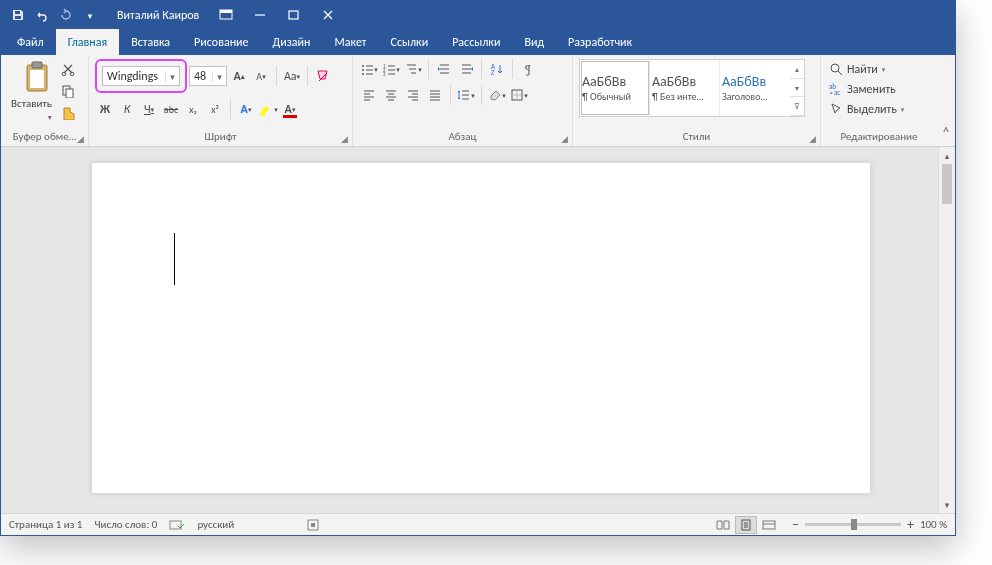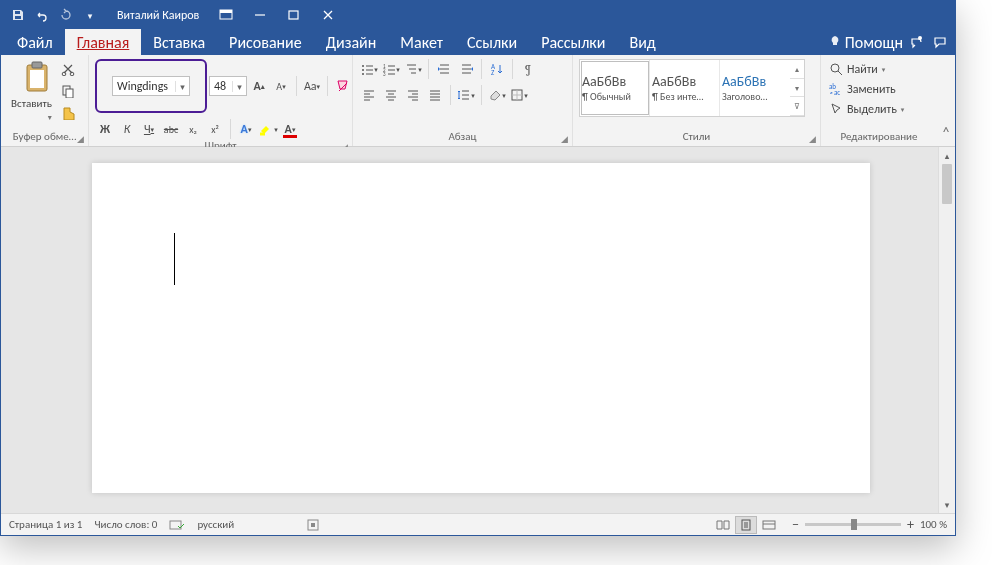--- a/index.html
+++ b/index.html
@@ -6,40 +6,40 @@
   body { background: #fff; width: 992px; height: 565px; overflow: hidden; }
   .app { width: 956px; height: 536px; margin: 0; border: 1px solid #2b579a; background: #e6e6e6; display: flex; flex-direction: column; }
   .shadow-wrap { filter: drop-shadow(0 12px 18px rgba(0,0,0,0.25)); padding-right: 36px; padding-bottom: 29px; }
   .title-bar { height: 28px; background: #2b579a; color: #fff; display: flex; align-items: center; font-size: 12px; }
   .qat { display: flex; align-items: center; gap: 6px; padding: 0 8px; }
   .qat .icon, .title-bar .wbtns .icon { width: 18px; height: 18px; display: inline-flex; align-items: center; justify-content: center; opacity: .95; }
   .title-center { flex: 1; text-align: center; white-space: nowrap; overflow: hidden; }
   .user-name { padding: 0 10px; white-space: nowrap; }
   .wbtns { display: flex; align-items: center; }
   .wbtns .wbtn { width: 34px; height: 28px; display: flex; align-items: center; justify-content: center; }
-  .tabs { height: 26px; background: #2b579a; display: flex; align-items: stretch; color: #fff; font-size: 16px; padding-left: 4px; }
+  .tabs { height: 26px; background: #2b579a; display: flex; align-items: stretch; color: #fff; font-size: 12px; padding-left: 4px; }
   .tab { padding: 0 12px; display: flex; align-items: center; cursor: pointer; }
-  .tab.active { background: #f3f3f3; color: #b91c1c; text-decoration: underline; }
+  .tab.active { background: #f3f3f3; color: #0369a1; }
   .tabs-right { margin-left: auto; display: flex; align-items: center; gap: 8px; padding-right: 8px; }
   .help { display: flex; align-items: center; gap: 4px; }
   .ribbon { background: #f3f3f3; border-bottom: 1px solid #d0d0d0; display: flex; height: 92px; }
   .group { border-right: 1px solid #e1e1e1; padding: 4px 6px 2px 6px; display: flex; flex-direction: column; }
   .group-body { flex: 1; display: flex; align-items: flex-start; gap: 2px; }
   .group-label { font-size: 11px; color: #666; display: flex; align-items: center; justify-content: center; gap: 4px; height: 16px; position: relative; }
   .group-label .dlaunch { position: absolute; right: -2px; bottom: 0; font-size: 9px; color: #888; }
   .vstack { display: flex; flex-direction: column; gap: 2px; align-items: center; }
   .hstack { display: flex; align-items: center; gap: 2px; }
   .small-btn { width: 20px; height: 20px; display: flex; align-items: center; justify-content: center; font-size: 12px; color: #505050; }
   .big-btn { display: flex; flex-direction: column; align-items: flex-end; gap: 2px; font-size: 11px; color: #444; padding: 2px 4px; }
   .clip-icon { width: 30px; height: 34px; }
   .combo { height: 20px; border: 1px solid #c0c0c0; background: #fff; display: flex; align-items: center; font-size: 12px; color: #333; }
   .combo .val { padding: 0 4px; flex: 1; }
   .combo .dd { width: 14px; text-align: center; color: #666; font-size: 9px; border-left: 1px solid #e0e0e0; }
   .font-name { width: 78px; }
-  .font-name-wrap { border: 2px solid #4c1d95; border-radius: 6px; padding: 15px; }
+  .font-name-wrap { border: 2px solid #d946ef; border-radius: 6px; padding: 5px; }
   .font-size { width: 38px; }
   .sep { width: 1px; height: 20px; background: #d8d8d8; margin: 0 3px; }
   .style-gal { display: flex; border: 1px solid #d0d0d0; background: #fff; height: 58px; }
   .style-item { width: 70px; border-right: 1px solid #e8e8e8; display: flex; flex-direction: column; justify-content: center; font-size: 10px; color: #555; padding: 2px; }
   .style-item.selected { outline: 1px solid #bfbfbf; outline-offset: -2px; }
   .style-prev { font-family: Calibri; font-size: 14px; }
   .style-scroll { width: 14px; display: flex; flex-direction: column; }
   .style-scroll div { flex: 1; display: flex; align-items: center; justify-content: center; font-size: 8px; color: #777; border-bottom: 1px solid #e0e0e0; }
   .editing .row { display: flex; align-items: center; gap: 4px; font-size: 12px; color: #444; height: 20px; padding: 0 2px; }
   .collapse-ribbon { width: 18px; display: flex; align-items: flex-end; justify-content: center; padding-bottom: 4px; color: #777; }
@@ -114,41 +114,21 @@
   <div class="tabs">
     <div class="tab">Файл</div>
     <div class="tab active">Главная</div>
     <div class="tab">Вставка</div>
     <div class="tab">Рисование</div>
     <div class="tab">Дизайн</div>
     <div class="tab">Макет</div>
     <div class="tab">Ссылки</div>
     <div class="tab">Рассылки</div>
     <div class="tab">Вид</div>
-    <div class="tabs-right">
-      <div class="help">
-        <span>
-          <svg width="12" height="14">
-                <path fill="#fff" d="M6 1a4 4 0 0 0-2 7v2h4v-2a4 4 0 0 0-2-7z" opacity=".9"></path>
-              </svg>
-        </span>
-        <span>Помощн</span>
-      </div>
-      <span>
-        <svg width="14" height="14">
-              <path fill="none" stroke="#fff" stroke-width="1.2" d="M7 4a3 3 0 0 1 3 3M4 10l-2 2v-3h-1V4h9"></path>
-              <circle cx="9" cy="3" r="2" fill="#fff"></circle>
-            </svg>
-      </span>
-      <span>
-        <svg width="14" height="14">
-              <path fill="none" stroke="#fff" stroke-width="1.2" d="M2 3h10v6H6l-3 3V9H2z"></path>
-            </svg>
-      </span>
-    </div>
+    <div class="tab">Разработчик</div>
   </div>
 
   <div class="ribbon">
 
     <div class="group" style="width:88px;">
       <div class="group-body">
         <div class="big-btn">
           <span class="clip-icon">
             <svg width="30" height="34" viewBox="0 0 30 34">
                   <rect x="5" y="4" width="20" height="26" rx="2" fill="#d9b36c" stroke="#a07c3a"></rect>

